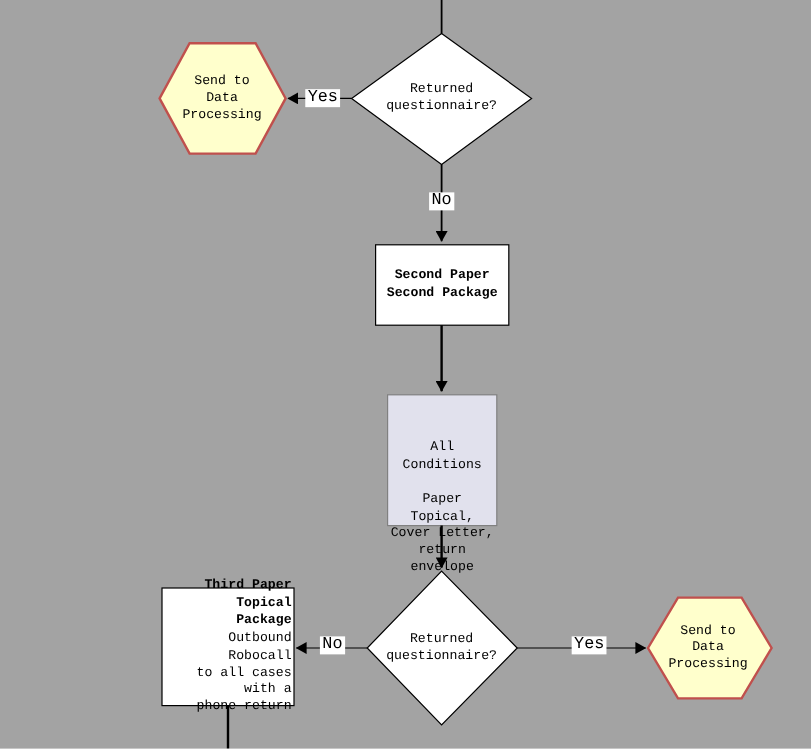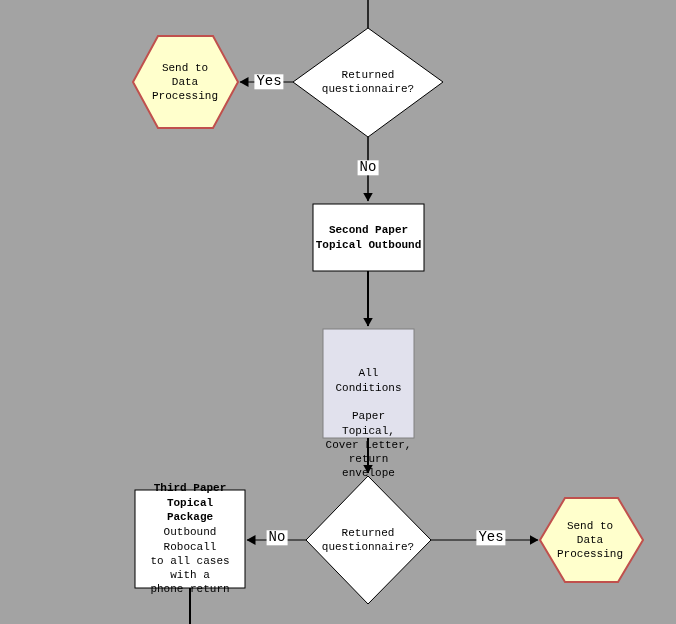--- a/index.html
+++ b/index.html
@@ -84,34 +84,34 @@
 
   <div class="node-label" style="left:147px; top:56px; width:76px; height:52px;">Send to
 Data
 Processing</div>
 
   <div class="edge-label" style="left:269px; top:82px;">Yes</div>
 
   <div class="edge-label" style="left:368px; top:168px;">No</div>
 
   <div class="node-label bold" style="left:313px; top:204px; width:111px; height:67px;">Second Paper
-Topical Outbound</div>
+Second Package</div>
 
   <div class="node-label" style="left:323px; top:329px; width:91px; height:109px;margin-top:40px;">All Conditions
 
 Paper Topical,
 Cover Letter,
 return envelope</div>
 
   <div class="node-label" style="left:308px; top:518px; width:120px; height:44px;">Returned
 questionnaire?</div>
 
   <div class="edge-label" style="left:277px; top:538px;">No</div>
 
-  <div class="node-label col" style="left:137px; top:492px; width:106px; height:94px; gap:1px;">
+  <div class="node-label col" style="left:137px; top:492px; width:106px; height:94px; gap:1px;text-align:right;">
     <div class="bold">Third Paper Topical
 Package</div>
     <div>Outbound Robocall
 to all cases with a
 phone return</div>
   </div>
 
   <div class="edge-label" style="left:491px; top:538px;">Yes</div>
 
   <div class="node-label" style="left:552px; top:514px; width:76px; height:52px;">Send to

